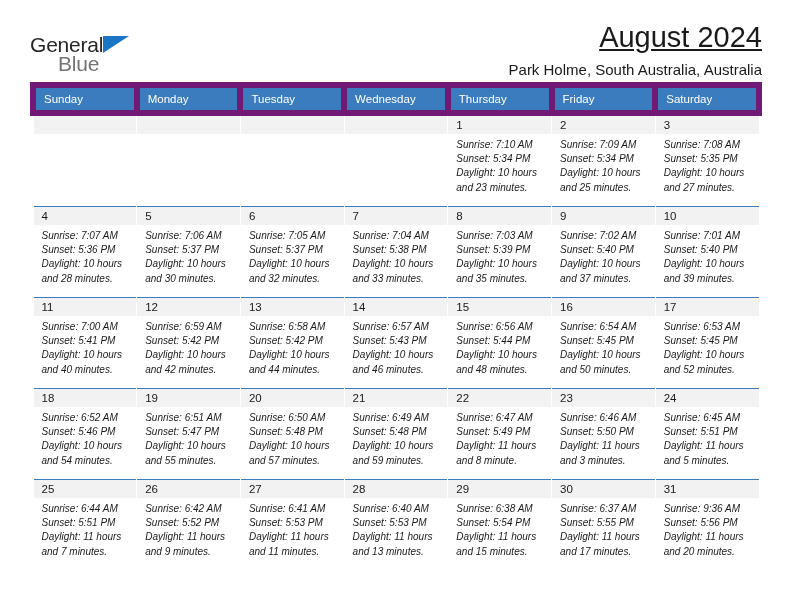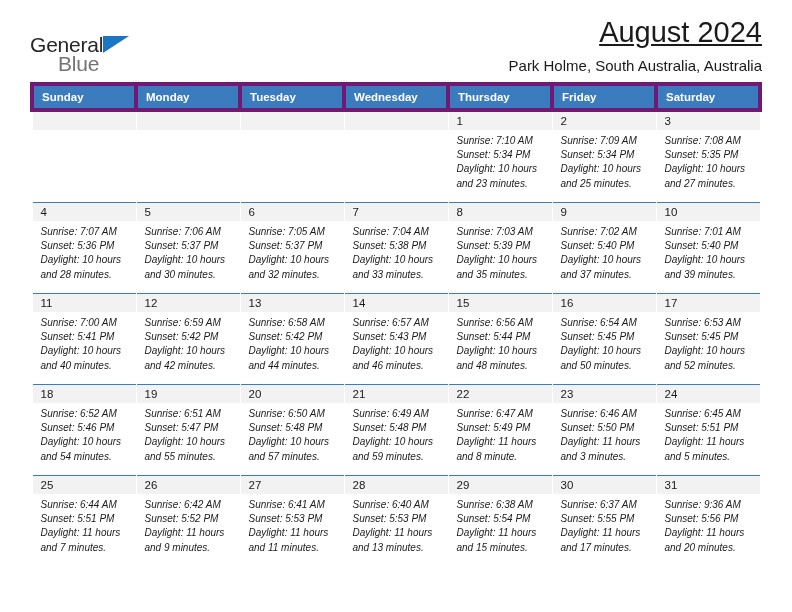--- a/index.html
+++ b/index.html
@@ -18,21 +18,21 @@
     position: relative;
     width: 792px;
     height: 612px;
     box-sizing: border-box;
     padding: 0 30px;
   }
 
   
   .header {
     display: flex;
-    align-items: flex-end;
+    align-items: center;
     justify-content: space-between;
     padding-top: 26px;
     height: 74px;
     box-sizing: border-box;
   }
   .brand {
     position: relative;
     width: 120px;
     height: 48px;
     line-height: 1;
@@ -84,26 +84,26 @@
   .calendar {
     width: 732px;
     border-collapse: collapse;
     table-layout: fixed;
     margin-top: 8px;
   }
   .calendar th {
     background: #3a7cbe;
     color: #ffffff;
     font-size: 11.5px;
-    font-weight: bold;
+    font-weight: normal;
     text-align: left;
     padding: 5px 0 5px 8px;
     height: 20px;
     box-sizing: border-box;
-    border: 4px solid #701a75;
+    border: 6px solid #701a75;
   }
   .calendar td {
     vertical-align: top;
     padding: 0;
     height: 90px;
     border-top: 1px solid #3a7cbe;
     border-left: 1px solid #ffffff;
     border-right: 1px solid #ffffff;
     background: #ffffff;
   }

